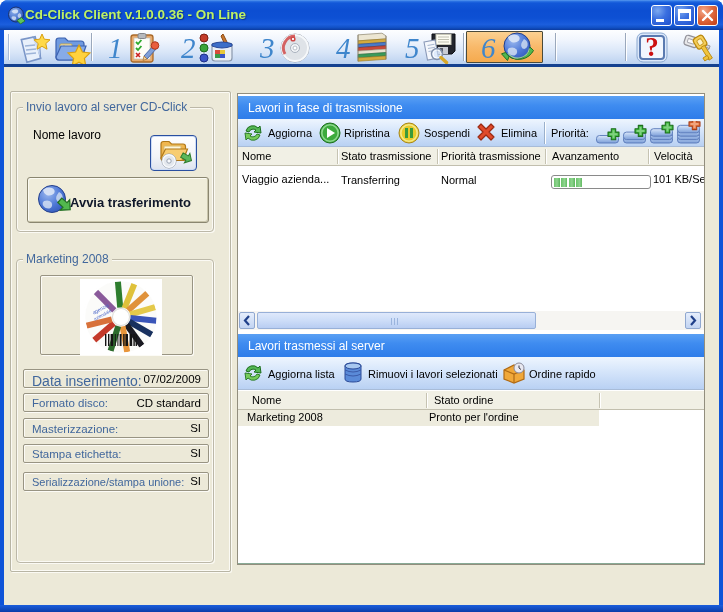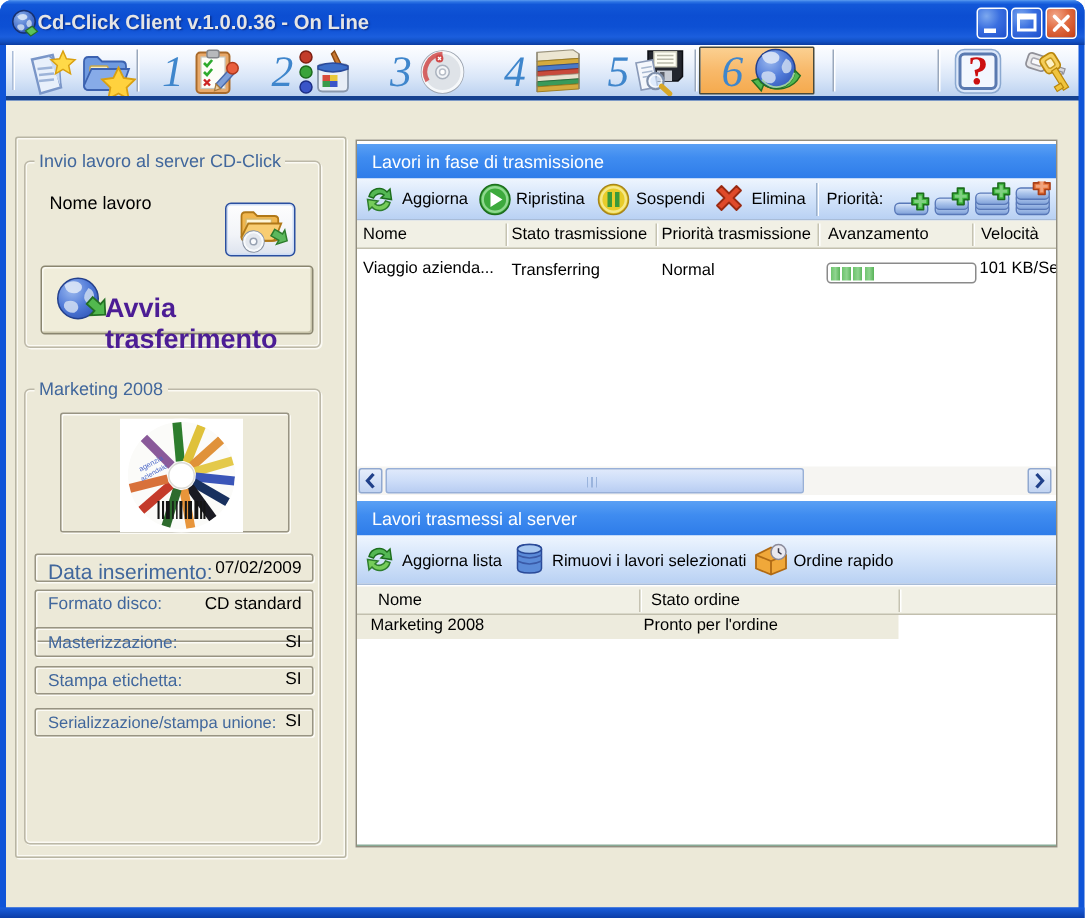--- a/index.html
+++ b/index.html
@@ -1,21 +1,21 @@
 <!DOCTYPE html>
 <html><head>
 <meta charset="utf-8">
 <style>
 * { margin:0; padding:0; box-sizing:border-box; }
 html,body { width:723px; height:612px; background:#fff; font-family:"Liberation Sans", sans-serif; overflow:hidden; }
 .abs { position:absolute; }
 #win { position:absolute; left:0; top:0; width:723px; height:612px; border-radius:8px 8px 0 0; background:#0f54d8; }
 #titlebar { position:absolute; left:0; top:0; width:723px; height:30px; border-radius:8px 8px 0 0;
   background:linear-gradient(180deg,#5c9cf0 0%,#2d74e4 4%,#1257d8 10%,#0c4ed2 35%,#0d50d4 60%,#1b5edd 82%,#1150c4 92%,#0b3ba0 100%); }
-#title-text { position:absolute; left:25px; top:7px; color:#e5e5e5; font-size:13.5px; font-weight:bold; text-shadow:1px 1px 1px #0b3191; }
+#title-text { position:absolute; left:25px; top:7px; color:#bef264; font-size:13.5px; font-weight:bold; text-shadow:1px 1px 1px #0b3191; }
 .winbtn { position:absolute; top:5px; width:21px; height:21px; border-radius:3px; border:1px solid #fff; }
 #btn-min  { left:651px; background:radial-gradient(circle at 30% 25%,#7da9ef 0%,#3a6fe0 45%,#1f50cd 100%); }
 #btn-max  { left:674px; background:radial-gradient(circle at 30% 25%,#7da9ef 0%,#3a6fe0 45%,#1f50cd 100%); }
 #btn-close{ left:697px; background:radial-gradient(circle at 30% 25%,#f2a88a 0%,#e06b41 45%,#c33d14 100%); }
 #toolbar { position:absolute; left:4px; top:30px; width:715px; height:34px;
   background:linear-gradient(180deg,#fdfeff 0%,#f0f5fd 30%,#d9e6f8 65%,#bcd2f0 100%); }
 #toolbar-line { position:absolute; left:4px; top:64px; width:715px; height:3px; background:#15418f; }
 #content { position:absolute; left:4px; top:67px; width:715px; height:538px; background:#ece9d8; }
 #frame-bottom { position:absolute; left:0; top:605px; width:723px; height:7px; background:linear-gradient(180deg,#1a5edd, #0b3da8); }
 .tb-sep { position:absolute; top:3px; width:1px; height:28px; background:#9aa8bc; box-shadow:1px 0 0 #fff; }
@@ -233,21 +233,21 @@
                 <stop offset="0.5" stop-color="#507ad8"></stop>
                 <stop offset="1" stop-color="#2a4eb0"></stop>
               </radialGradient>
             </defs>
           <circle cx="17" cy="15" r="13.5" fill="url(#gg2)" stroke="#24408c" stroke-width="1"></circle>
           <path d="M8 6 Q12 2.5 17 4 Q21 6 19 9.5 Q16 12.5 11.5 11 Q8.5 9.5 8 6 Z" fill="#dce6f6" opacity="0.9"></path>
           <path d="M24 8 Q28.5 10 27.5 15 Q26 19 22.5 17.5 Q20 14.5 22 11 Z" fill="#ccdaf0" opacity="0.85"></path>
           <path d="M9 17 Q14 15.5 16.5 18.5 Q18.5 22.5 14.5 24.5 Q10 25 7.8 21 Q7 18.5 9 17 Z" fill="#d2def2" opacity="0.85"></path>
           <path d="M23 18 L30 18 L30 14 L37 21 L30 28 L30 24 L23 24 Z" fill="#52b84e" stroke="#237023" stroke-width="1.2" transform="rotate(42 30 21)"></path>
         </svg>
-        <div class="abs" style="left:53px;top:87px;font-size:18px;font-weight:bold;color:#4c1d95">Avvia trasferimento</div>
+        <div class="abs" style="left:53px;top:87px;font-size:13px;font-weight:bold;color:#0f172a">Avvia trasferimento</div>
       </div>
 
       <div class="grp" style="left:5px;top:167px;width:198px;height:304px">
         <div class="grp-label">Marketing 2008</div>
 
         <div class="inbox" style="left:23px;top:15px;width:153px;height:80px"></div>
         <svg class="abs" style="left:63px;top:19px" width="82" height="76" viewBox="0 0 82 76">
   <rect width="82" height="76" fill="#fff"></rect>
   <g transform="translate(41,38)">
     <circle r="37" fill="#fbfbf9" stroke="#e4e4e0"></circle>
@@ -282,21 +282,21 @@
               </g>
     <text x="-23" y="-15" font-size="5" fill="#4a66c8" transform="rotate(-28)" font-family="Liberation Sans">agenzia</text>
     <text x="-25" y="-9" font-size="4.5" fill="#4a66c8" transform="rotate(-28)" font-family="Liberation Sans">aziendale</text>
   </g>
 </svg>
 
         <div class="inbox" style="left:6px;top:109px;width:186px;height:19px">
           <span class="abs bluetext" style="left:8px;top:3px;font-size:14px">Data inserimento:</span>
           <span class="abs" style="right:7px;top:3px;font-size:11.5px;color:#000">07/02/2009</span>
         </div>
-        <div class="inbox" style="left:6px;top:133px;width:186px;height:35px">
+        <div class="inbox" style="left:6px;top:133px;width:186px;height:19px">
           <span class="abs bluetext" style="left:8px;top:3px;font-size:11.5px">Formato disco:</span>
           <span class="abs" style="right:7px;top:3px;font-size:11.5px;color:#000">CD standard</span>
         </div>
         <div class="inbox" style="left:6px;top:158px;width:186px;height:20px">
           <span class="abs bluetext" style="left:8px;top:4px;font-size:11.5px">Masterizzazione:</span>
           <span class="abs" style="right:7px;top:3px;font-size:11.5px;color:#000">SI</span>
         </div>
         <div class="inbox" style="left:6px;top:184px;width:186px;height:19px">
           <span class="abs bluetext" style="left:8px;top:3px;font-size:11.5px">Stampa etichetta:</span>
           <span class="abs" style="right:7px;top:2px;font-size:11.5px;color:#000">SI</span>

